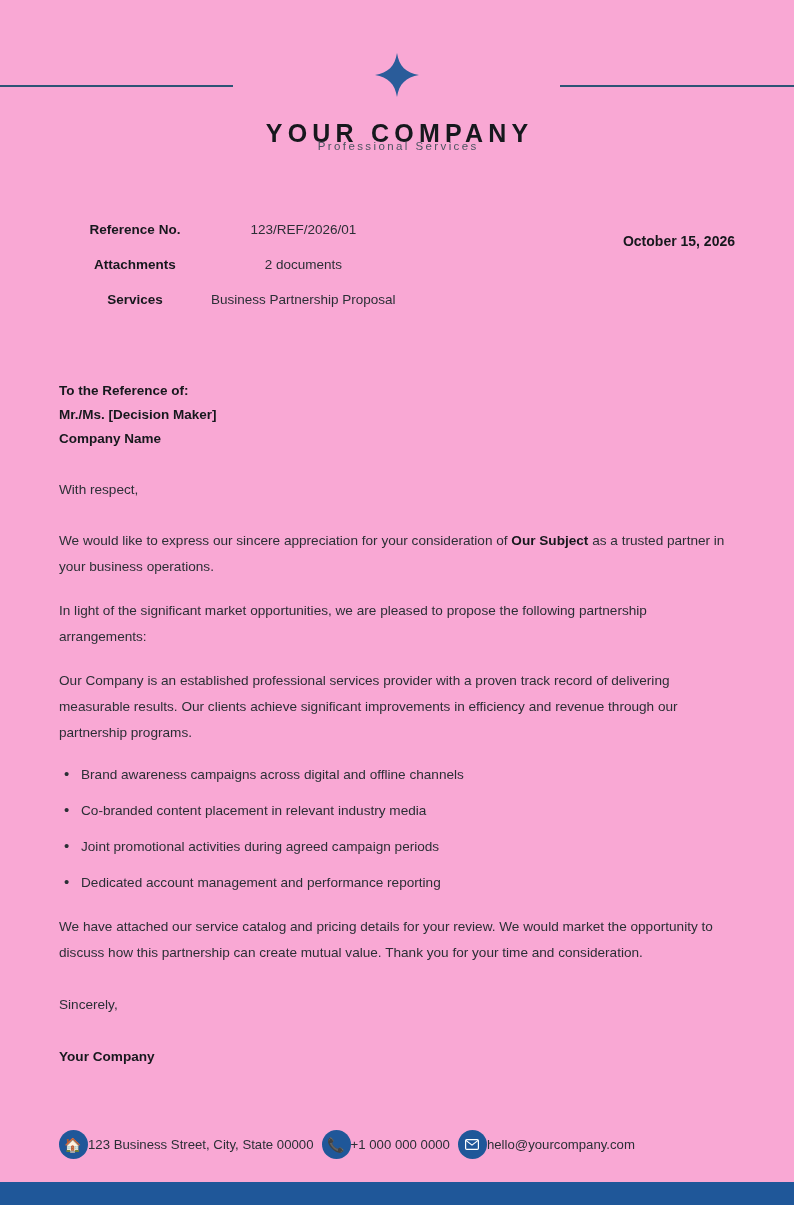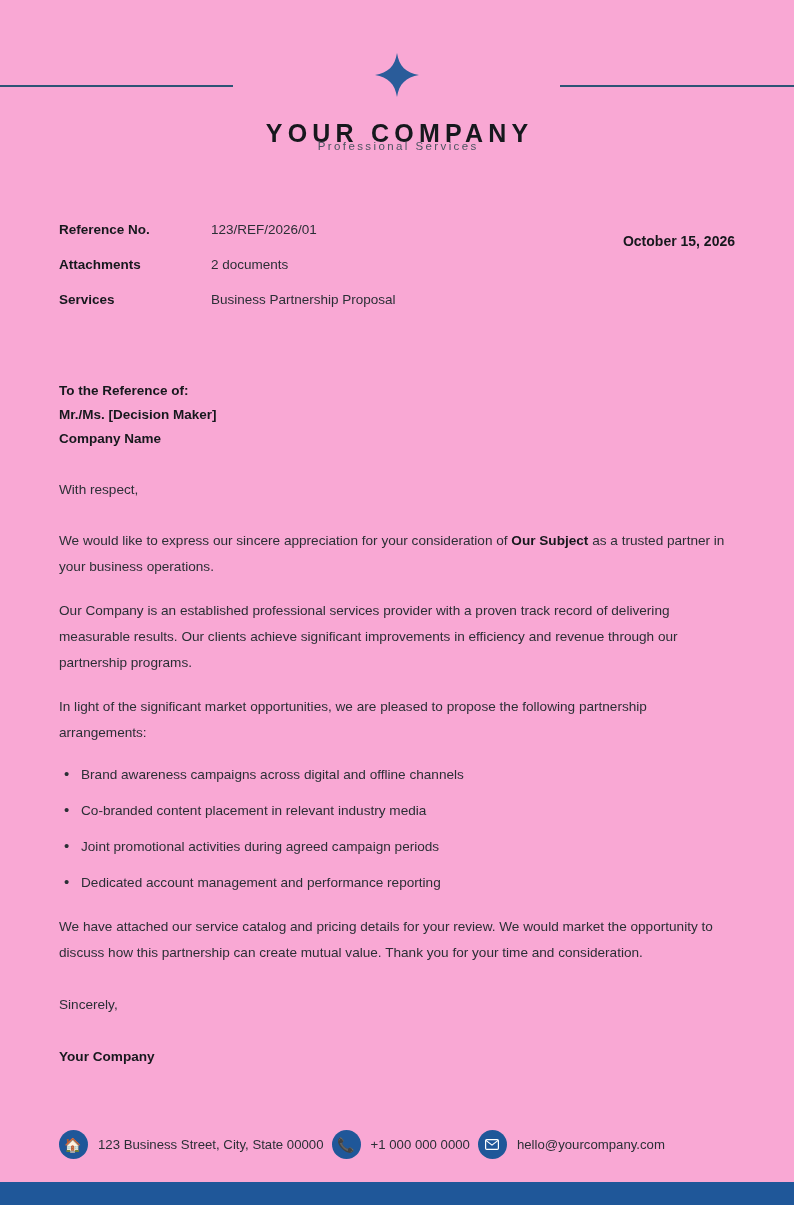--- a/index.html
+++ b/index.html
@@ -86,20 +86,21 @@
     position: relative;
   }
   .meta-table {
     border-collapse: collapse;
   }
   .meta-table td {
     padding: 0 0 18px 0;
     font-size: 13.5px;
     vertical-align: top;
     line-height: 1.25;
+    text-align: center;
   }
   .meta-label {
     font-weight: bold;
     color: #16181d;
     width: 152px;
     white-space: nowrap;
   }
   .meta-value {
     color: #2b2f36;
     white-space: nowrap;
@@ -190,21 +191,20 @@
     display: flex;
     align-items: center;
     justify-content: center;
     flex: 0 0 auto;
     font-size: 14px;
     line-height: 1;
     color: #ffffff;
   }
   .contact-badge svg { display: block; }
   .contact-text {
-    margin-left: 10px;
     font-size: 13.2px;
     color: #2b2f36;
     white-space: nowrap;
   }
 
   .footer-bar {
     position: absolute;
     left: 0;
     right: 0;
     bottom: 0;
@@ -259,23 +259,23 @@
       <div>Mr./Ms. [Decision Maker]</div>
       <div>Company Name</div>
     </div>
 
     <div class="body-copy">
 
       <p class="salutation">With respect,</p>
 
       <p><span>We would like to express our sincere appreciation for your consideration of </span><b>Our Subject</b><span> as a trusted partner in your business operations.</span></p>
 
+      <p>In light of the significant market opportunities, we are pleased to propose the following partnership arrangements:</p>
+
       <p>Our Company is an established professional services provider with a proven track record of delivering measurable results. Our clients achieve significant improvements in efficiency and revenue through our partnership programs.</p>
-
-      <p>In light of the significant market opportunities, we are pleased to propose the following partnership arrangements:</p>
 
       <ul class="bullets">
         <li>Brand awareness campaigns across digital and offline channels</li>
         <li>Co-branded content placement in relevant industry media</li>
         <li>Joint promotional activities during agreed campaign periods</li>
         <li>Dedicated account management and performance reporting</li>
       </ul>
 
       <p class="closing">We have attached our service catalog and pricing details for your review. We would market the opportunity to discuss how this partnership can create mutual value. Thank you for your time and consideration.</p>
 

